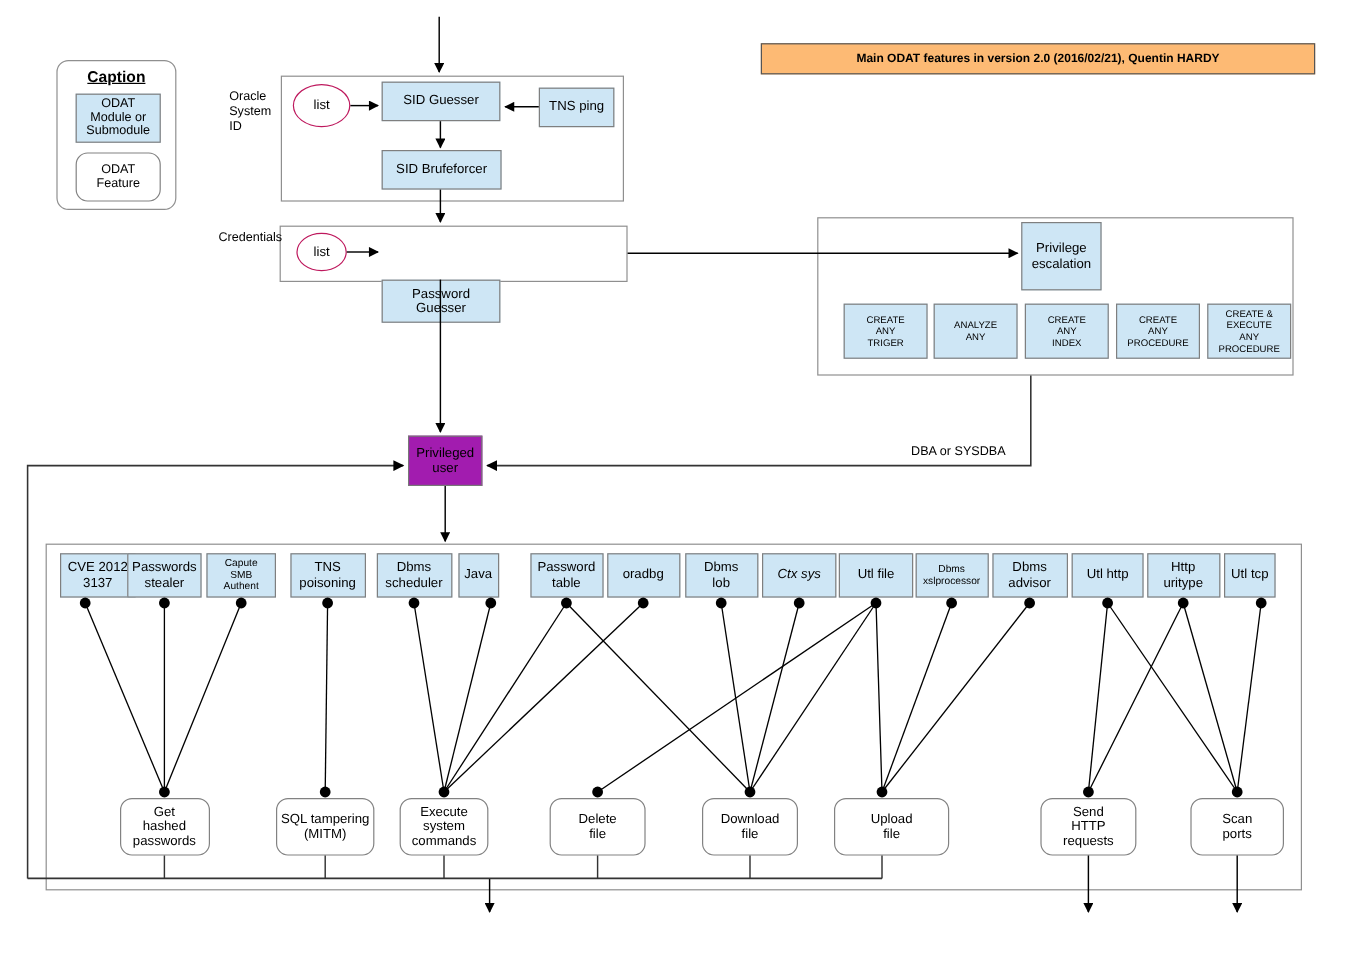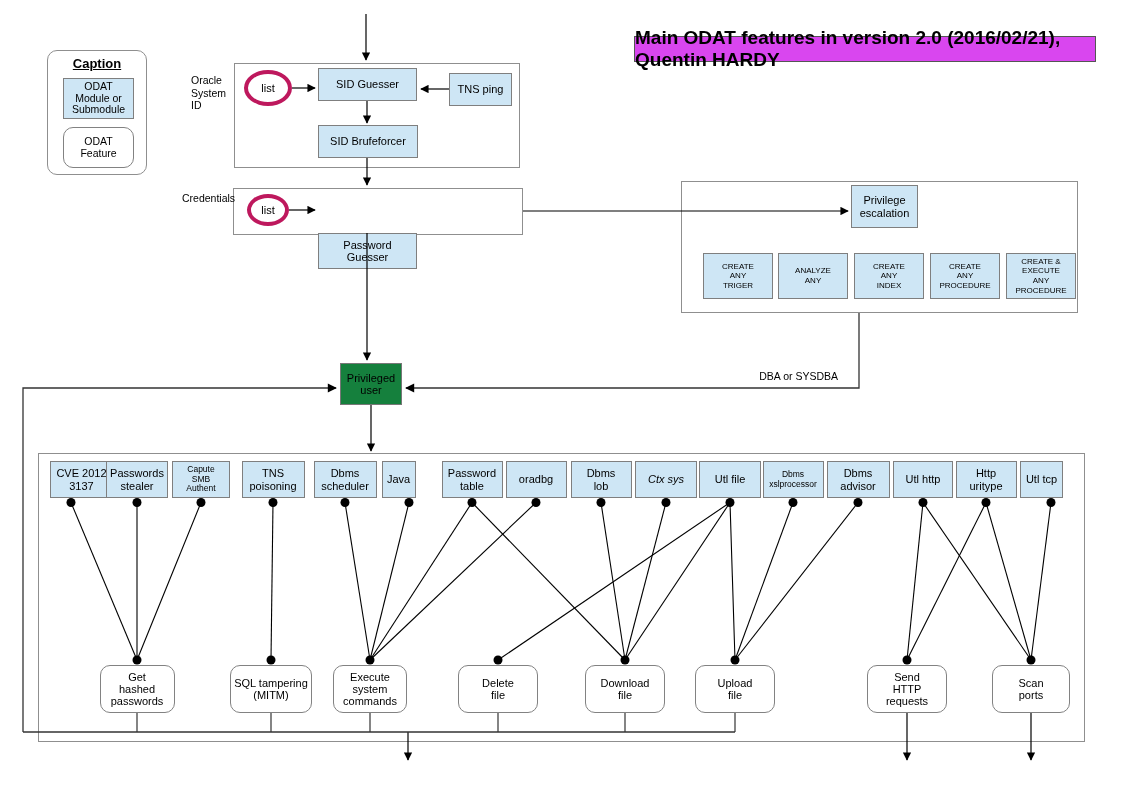--- a/index.html
+++ b/index.html
@@ -5,25 +5,25 @@
   html,body{margin:0;padding:0;background:#fff;}
   .canvas{position:relative;width:1123px;height:794px;background:#fff;
           font-family:"Liberation Sans","DejaVu Sans",sans-serif;color:#000;overflow:hidden;}
   .container{position:absolute;box-sizing:border-box;border:1px solid #8f8f8f;background:transparent;z-index:1;}
   .node{position:absolute;box-sizing:border-box;display:flex;align-items:center;justify-content:center;
         text-align:center;white-space:pre-line;line-height:1.12;font-size:11px;z-index:2;}
   .blue{background:#cee6f5;border:1px solid #7f7f7f;}
   .small{font-size:8.5px;line-height:1.15;}
   .tiny{font-size:8px;line-height:1.2;}
   .feat{background:#fff;border:1px solid #828282;border-radius:10px;}
-  .plain{background:#15803d;border:1px solid #777;}
-  .ellipse{background:#fff;border:4px solid #be185d;border-radius:50%;}
+  .plain{background:#a21caf;border:1px solid #777;}
+  .ellipse{background:#fff;border:1px solid #be185d;border-radius:50%;}
   .labeltxt{position:absolute;font-size:10.5px;line-height:1.2;white-space:pre-line;z-index:2;}
-  .title-box{position:absolute;box-sizing:border-box;border:1px solid #555;background:#d946ef;font-weight:bold;
-             font-size:19px;display:flex;align-items:center;justify-content:center;z-index:2;}
+  .title-box{position:absolute;box-sizing:border-box;border:1px solid #555;background:#fdba74;font-weight:bold;
+             font-size:10px;display:flex;align-items:center;justify-content:center;z-index:2;}
   .caption-title{position:absolute;left:0;right:0;top:5px;text-align:center;font-weight:bold;
                  text-decoration:underline;font-size:13px;}
   svg.wires{position:absolute;left:0;top:0;z-index:5;pointer-events:none;}
 </style>
 </head>
 <body>
 
 <div class="canvas">
 
   <div class="title-box" style="left:634px;top:36px;width:462px;height:26px;">Main ODAT features in version 2.0 (2016/02/21), Quentin HARDY</div>
@@ -46,21 +46,21 @@
   <div class="node blue" style="left:449px;top:73px;width:63px;height:33px;">TNS ping</div>
   <div class="node blue" style="left:318px;top:125px;width:100px;height:33px;">SID Brufeforcer</div>
 
   <div class="labeltxt" style="left:182px;top:192px;width:54px;">Credentials</div>
   <div class="container" style="left:233px;top:188px;width:290px;height:47px;"></div>
   <div class="node ellipse" style="left:247px;top:194px;width:42px;height:32px;">list</div>
   <div class="node blue" style="left:318px;top:197px;width:99px;height:36px;margin-top:36px;">Password
 Guesser</div>
 
   <div class="container" style="left:681px;top:181px;width:397px;height:132px;"></div>
-  <div class="node blue" style="left:851px;top:185px;width:67px;height:43px;">Privilege
+  <div class="node blue" style="left:851px;top:185px;width:67px;height:57px;">Privilege
 escalation</div>
 
   <div class="node plain" style="left:340px;top:363px;width:62px;height:42px;">Privileged
 user</div>
   <div class="labeltxt" style="left:640px;top:370px;width:198px;text-align:right;">DBA or SYSDBA</div>
 
   <div class="container" style="left:38px;top:453px;width:1047px;height:289px;"></div>
 
   <svg class="wires" width="1123" height="794">
     <defs>
@@ -184,20 +184,20 @@
 passwords</div>
     <div class="node feat" style="left: 230px; top: 665px; width: 82px; height: 48px;">SQL tampering
 (MITM)</div>
     <div class="node feat" style="left: 333px; top: 665px; width: 74px; height: 48px;">Execute
 system
 commands</div>
     <div class="node feat" style="left: 458px; top: 665px; width: 80px; height: 48px;">Delete
 file</div>
     <div class="node feat" style="left: 585px; top: 665px; width: 80px; height: 48px;">Download
 file</div>
-    <div class="node feat" style="left: 695px; top: 665px; width: 80px; height: 48px;">Upload
+    <div class="node feat" style="left: 695px; top: 665px; width: 96px; height: 48px;">Upload
 file</div>
     <div class="node feat" style="left: 867px; top: 665px; width: 80px; height: 48px;">Send
 HTTP
 requests</div>
     <div class="node feat" style="left: 992px; top: 665px; width: 78px; height: 48px;">Scan
 ports</div>
   </div>
 
 </body></html>

